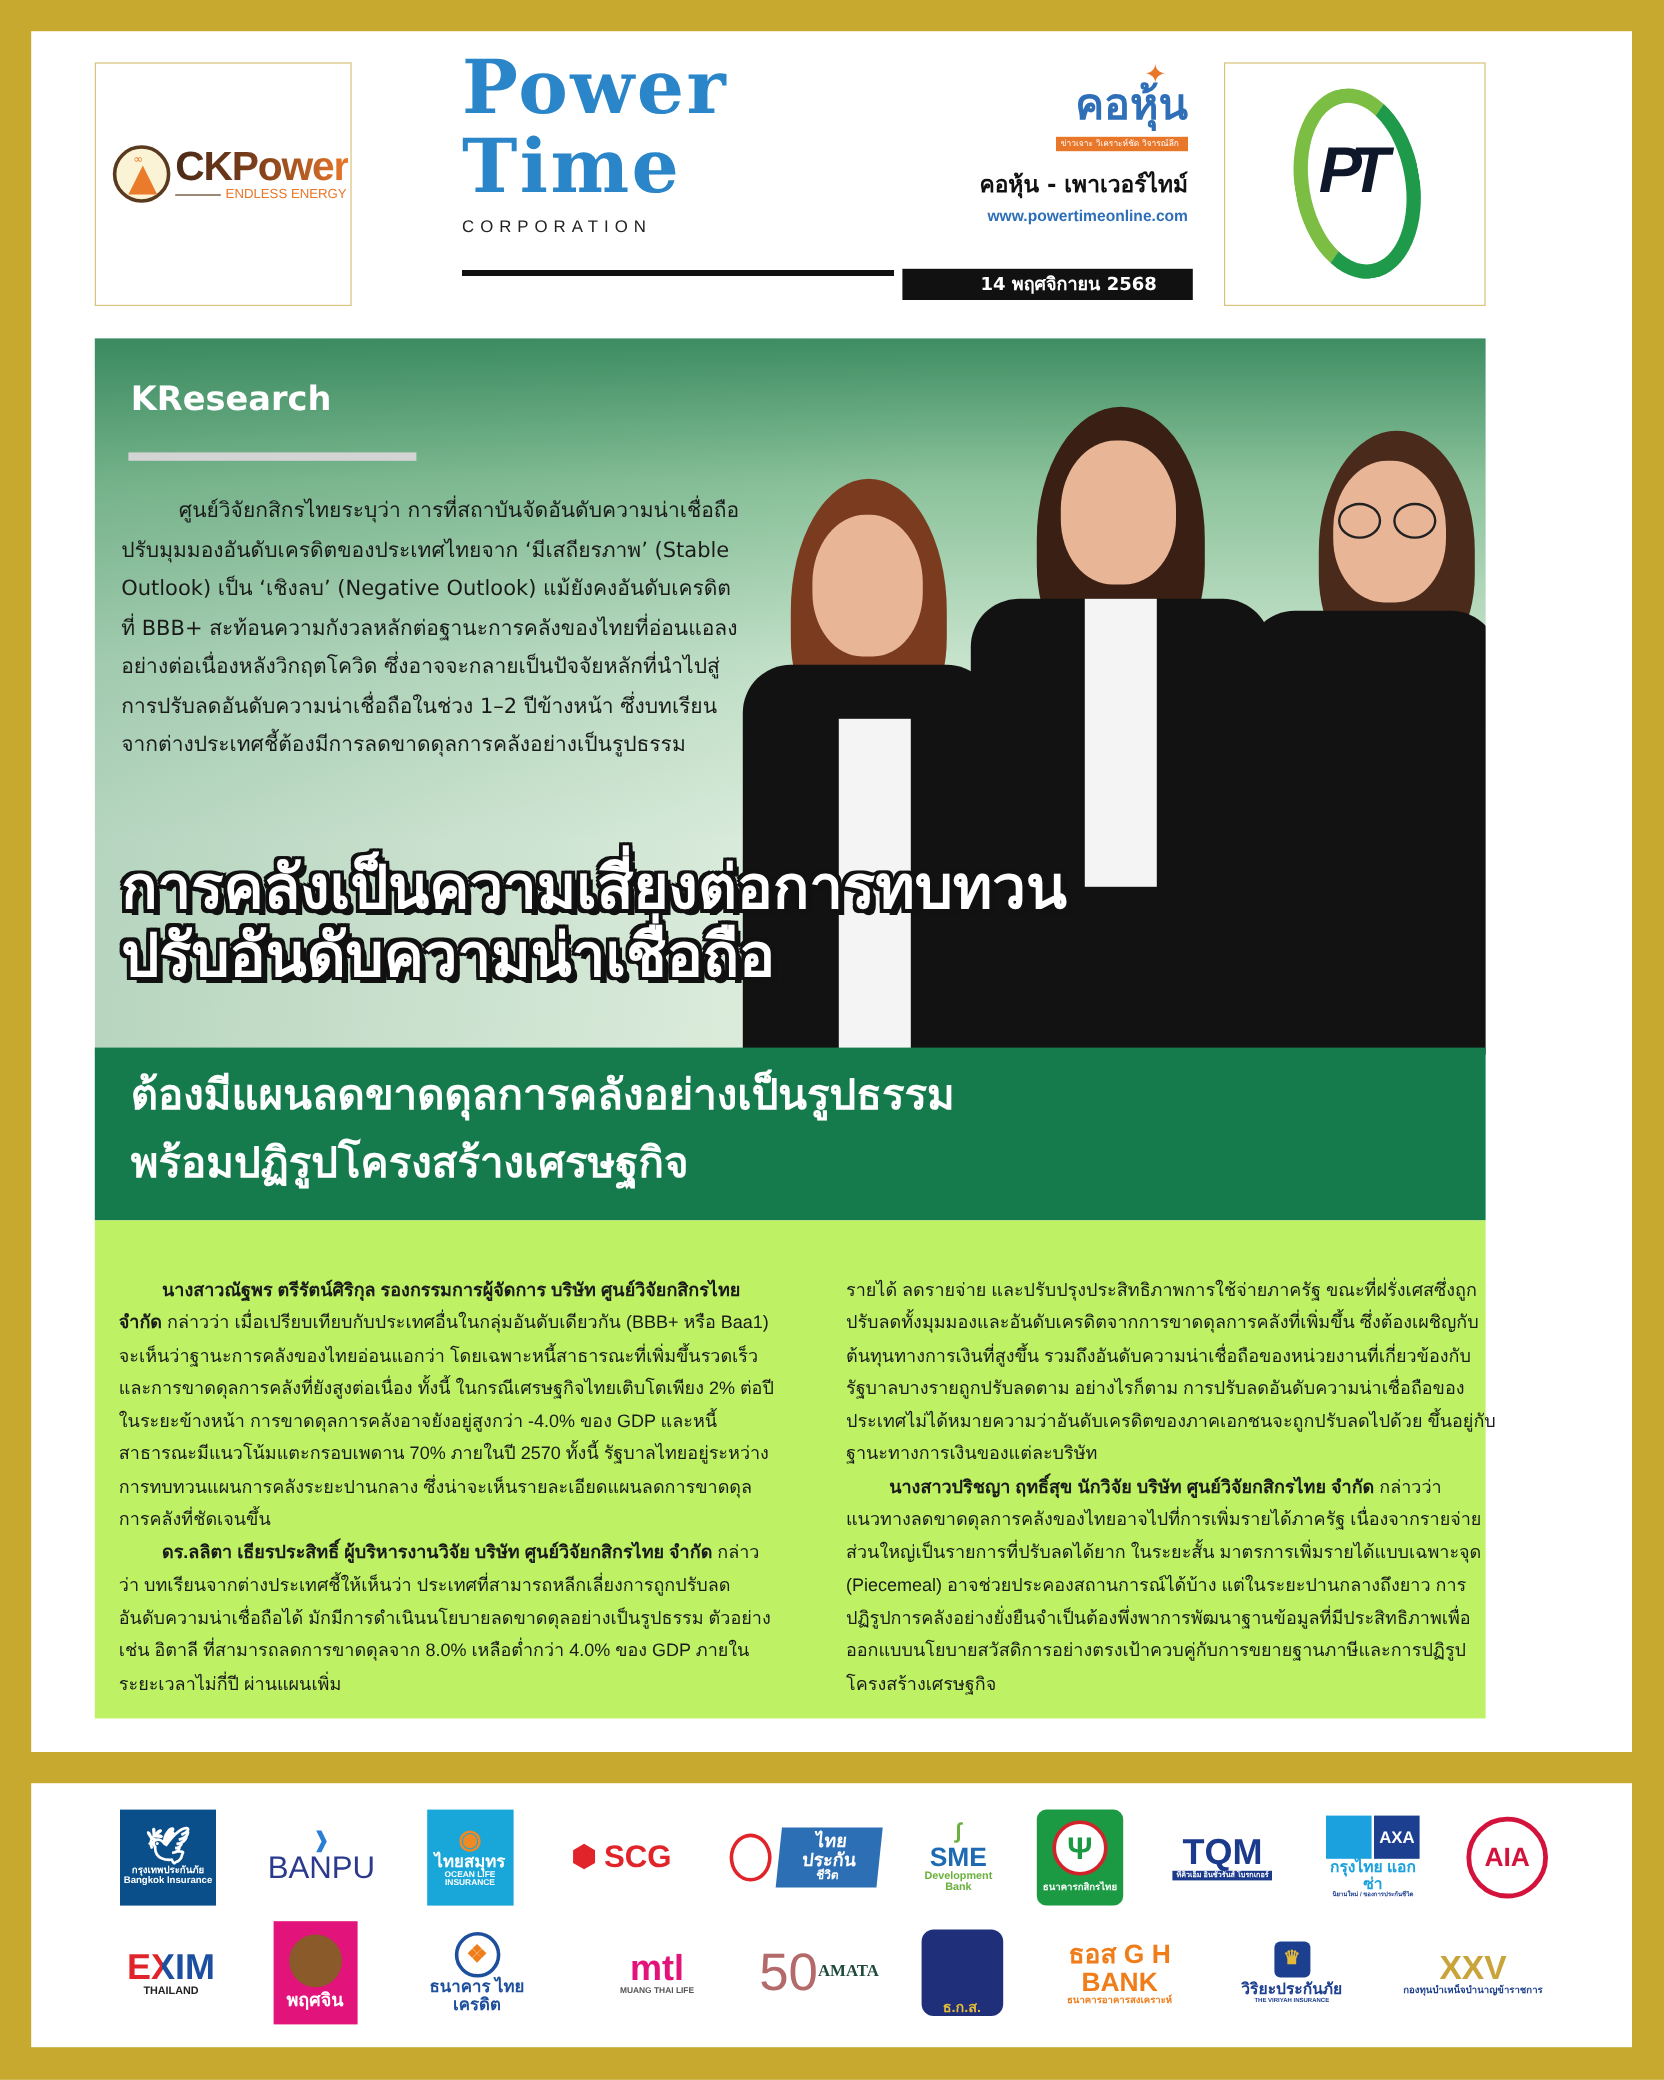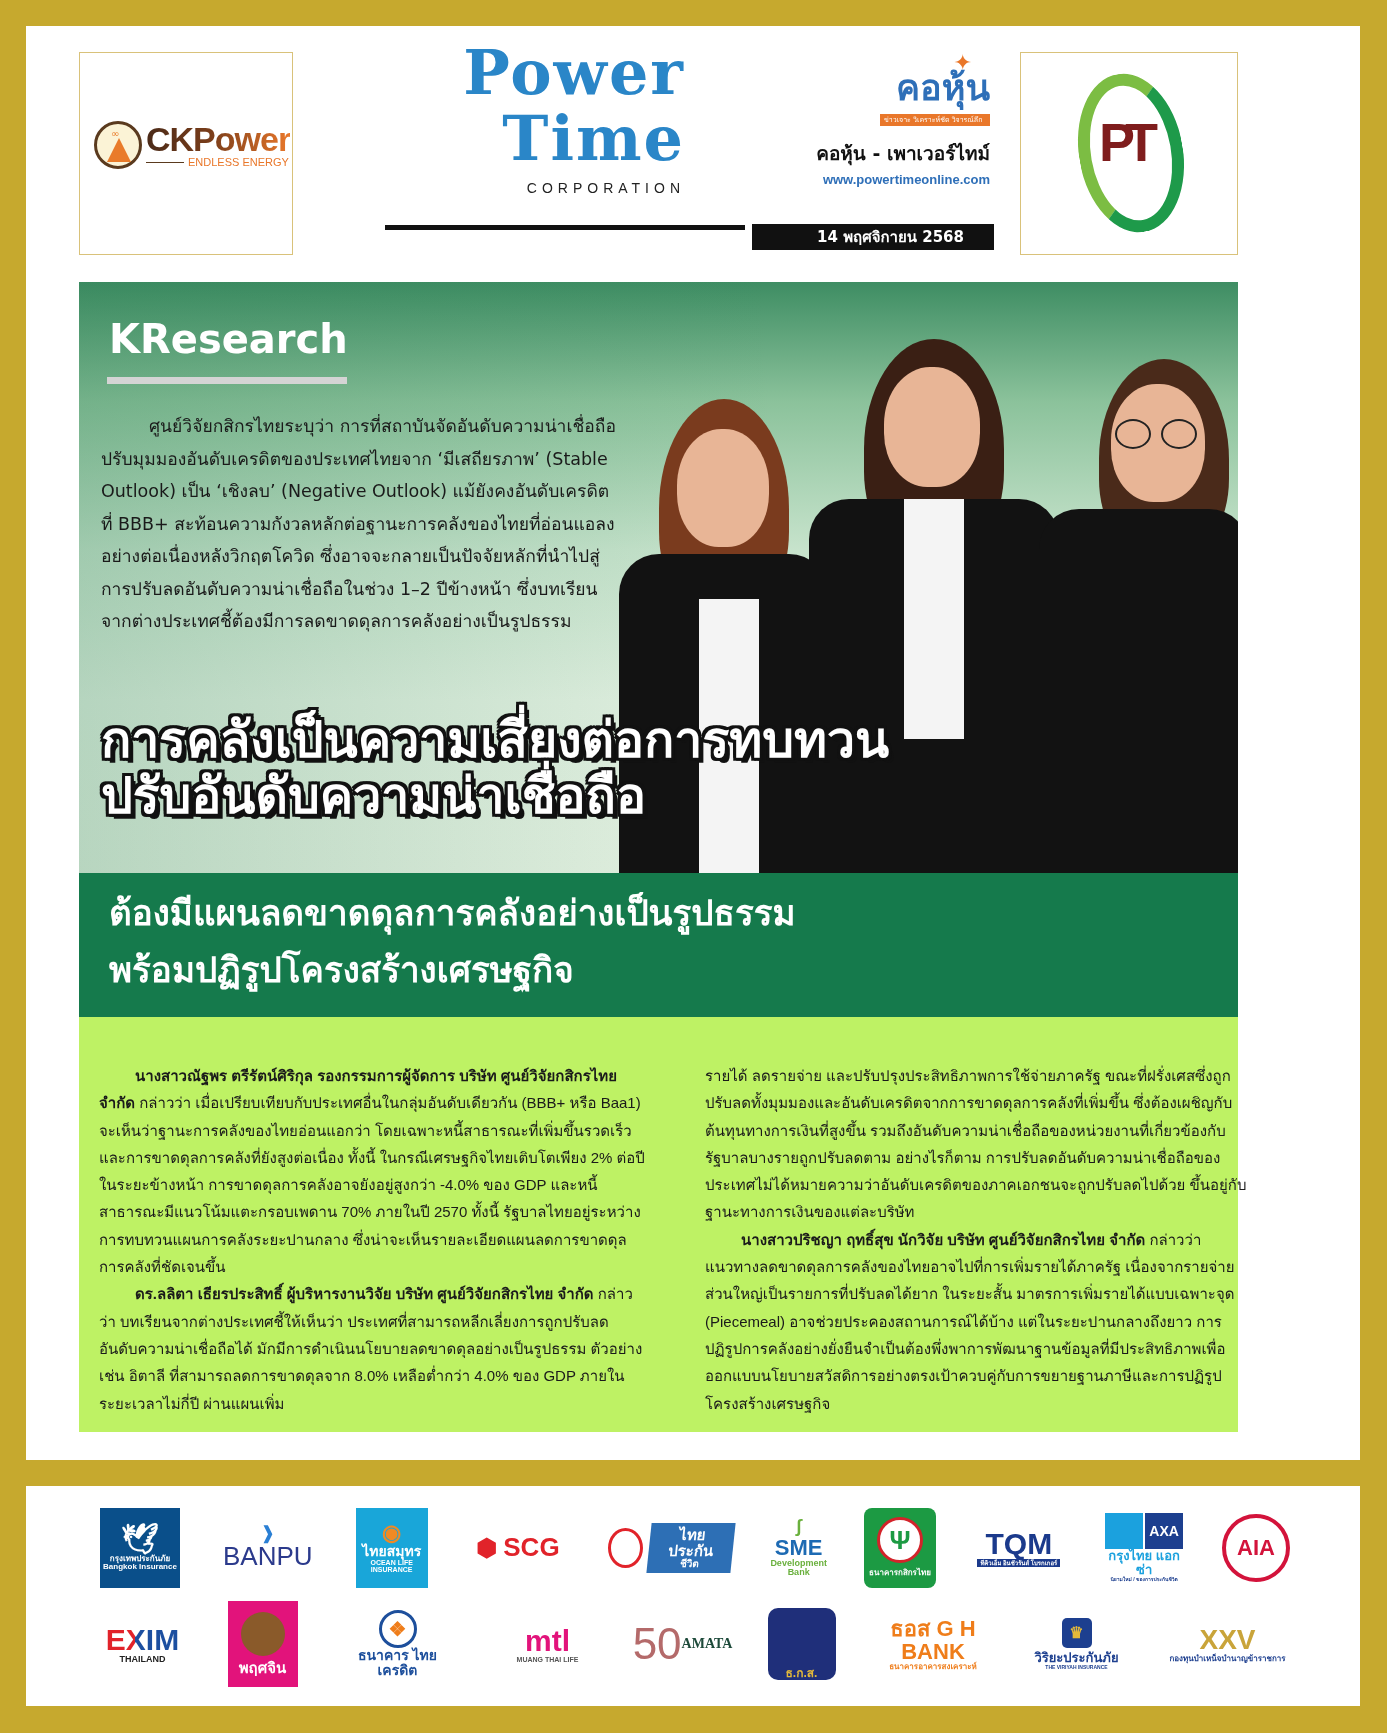--- a/index.html
+++ b/index.html
@@ -19,40 +19,40 @@
   .ck-tri { position: absolute; left: 10px; top: 14px; width: 0; height: 0; border-left: 12px solid transparent; border-right: 12px solid transparent; border-bottom: 24px solid #e97b2a; }
   .ck-loop { position: absolute; left: 14px; top: 5px; font-size: 10px; color: #e97b2a; line-height: 1; }
   .ck-text { margin-left: 4px; }
   .ck-name { font-family: "Liberation Sans", sans-serif; font-weight: bold; font-size: 34px; letter-spacing: -1px; background: linear-gradient(90deg, #4a2a18 0%, #7a3d1a 45%, #e9772a 100%); -webkit-background-clip: text; background-clip: text; color: transparent; line-height: 1; }
   .ck-sub { font-family: "Liberation Sans", sans-serif; font-size: 11px; color: #e9772a; display: flex; align-items: center; gap: 4px; }
   .ck-sub::before { content: ""; display: inline-block; width: 38px; height: 1px; background: #5a3a1e; }
 
   .pt-ring { position: absolute; left: 58px; top: 20px; width: 104px; height: 160px; }
   .pt-arc1 { position: absolute; left: 0; top: 0; width: 104px; height: 160px; border-radius: 50%; border: 12px solid transparent; border-left-color: #7cbd43; border-top-color: #7cbd43; transform: rotate(-10deg); }
   .pt-arc2 { position: absolute; left: 0; top: 0; width: 104px; height: 160px; border-radius: 50%; border: 12px solid transparent; border-right-color: #1e9a4a; border-bottom-color: #1e9a4a; transform: rotate(-10deg); }
-  .pt-letters { position: absolute; left: 20px; top: 42px; font-family: "Liberation Sans", sans-serif; font-weight: bold; font-size: 54px; color: #7f1d1d; letter-spacing: -10px; line-height: 1; }
-
-  .masthead { position: absolute; left: 385px; top: 40px; width: 300px; text-align: right; }
+  .pt-letters { position: absolute; left: 20px; top: 42px; font-family: "Liberation Sans", sans-serif; font-weight: bold; font-style: italic; font-size: 54px; color: #0f172a; letter-spacing: -10px; line-height: 1; }
+
+  .masthead { position: absolute; left: 385px; top: 40px; width: 300px; text-align: left; }
   .mast-title { font-family: "DejaVu Serif", serif; font-weight: bold; font-size: 62px; line-height: 66px; color: #2a86c8; letter-spacing: 2px; }
   .mast-corp { font-family: "Liberation Sans", sans-serif; font-size: 14px; letter-spacing: 5px; color: #222; margin-top: 8px; }
   .mast-rule { position: absolute; left: 0; top: 185px; width: 360px; height: 5px; background: #111; }
 
   .kohun { position: absolute; left: 760px; top: 52px; width: 230px; text-align: right; }
   .kohun-logo { display: inline-block; position: relative; width: 110px; height: 78px; }
   .kohun-word { position: absolute; right: 0; top: 18px; font-family: "DejaVu Sans", sans-serif; font-weight: bold; font-size: 36px; color: #2e6fb8; line-height: 1; }
   .kohun-star { position: absolute; right: 18px; top: 0; color: #e9772a; font-size: 22px; line-height: 1; }
   .kohun-strip { position: absolute; right: 0; top: 62px; width: 110px; height: 12px; background: #e9772a; font-size: 7px; color: #fff; line-height: 12px; text-align: left; padding-left: 4px; }
   .kohun-name { font-weight: bold; font-size: 19px; color: #111; margin-top: 4px; }
   .kohun-url { font-family: "Liberation Sans", sans-serif; font-weight: bold; font-size: 13px; color: #2e6fb8; margin-top: 4px; }
   .date-bar { position: absolute; left: 752px; top: 224px; width: 242px; height: 26px; background: #111; color: #fff; font-weight: bold; font-size: 15px; line-height: 26px; text-align: right; padding-right: 30px; }
 
   
   .hero { position: absolute; left: 79px; top: 282px; width: 1159px; height: 597px; background: linear-gradient(180deg, #3e8d63 0%, #8bc29b 20%, #c7e3cc 45%, #e3f1e2 70%, #e6f2e3 100%); overflow: hidden; }
   .hero-left-fade { position: absolute; inset: 0; background: linear-gradient(90deg, rgba(46,128,86,0.25) 0%, rgba(255,255,255,0) 60%); }
-  .kresearch { position: absolute; left: 30px; top: 34px; font-family: "DejaVu Sans", sans-serif; font-weight: bold; font-size: 40px; color: #ffffff; letter-spacing: 0; }
+  .kresearch { position: absolute; left: 30px; top: 34px; font-family: "DejaVu Sans", sans-serif; font-weight: bold; font-size: 28px; color: #ffffff; letter-spacing: 0; }
   .k-rule { position: absolute; left: 28px; top: 95px; width: 240px; height: 7px; background: #d4d4d4; }
   .intro { position: absolute; left: 22px; top: 128px; width: 515px; font-size: 17.5px; line-height: 32.5px; color: #1a1a1a; text-indent: 48px; }
 
   .people { position: absolute; left: 520px; top: 52px; width: 640px; height: 545px; }
   .person { position: absolute; bottom: 0; }
   .p-hair { position: absolute; border-radius: 50% 50% 40% 40%; }
   .p-face { position: absolute; border-radius: 48% 48% 45% 45%; background: #e8b596; }
   .p-body { position: absolute; bottom: 0; background: #121212; border-radius: 40px 40px 0 0; }
   .p-shirt { position: absolute; background: #f4f4f4; }
   .p-glasses { position: absolute; border: 2px solid #222; border-radius: 50%; }

